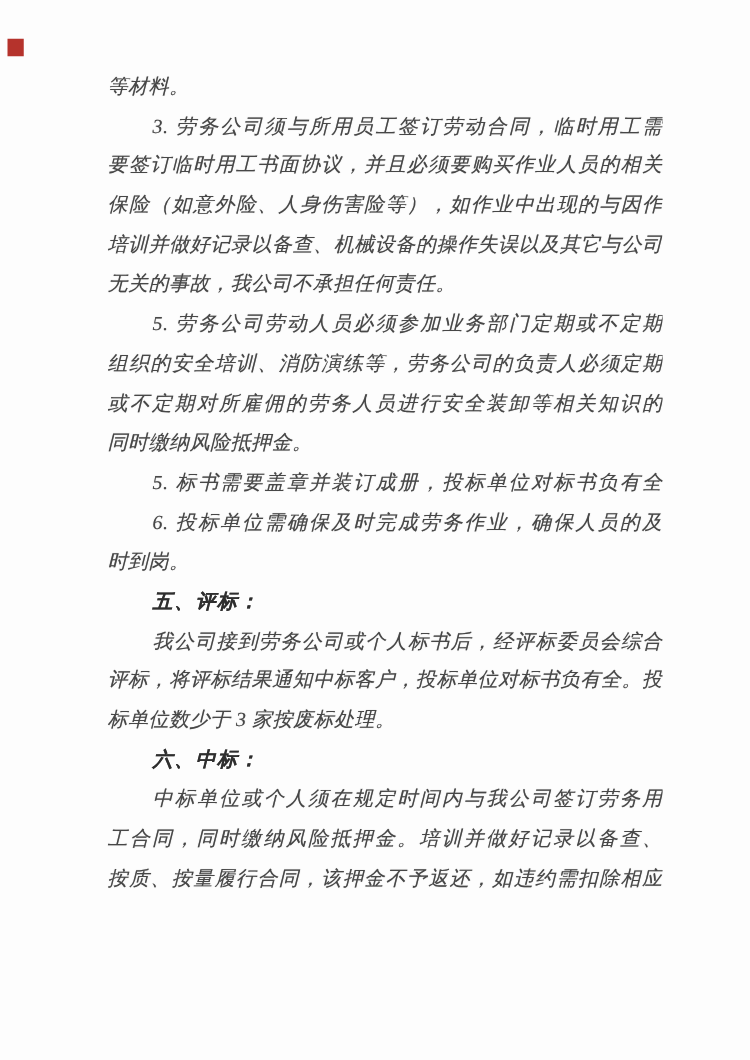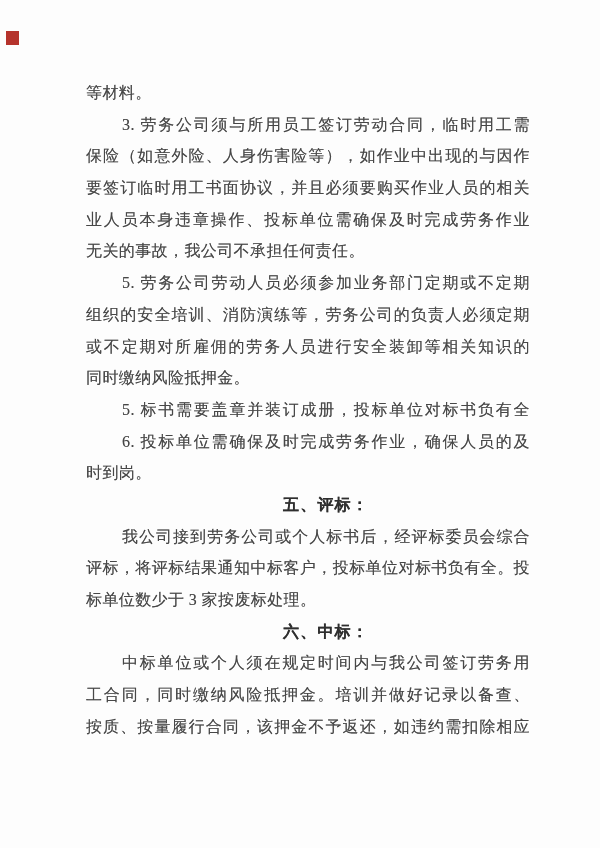--- a/index.html
+++ b/index.html
@@ -20,59 +20,59 @@
   .red-mark {
     position: absolute;
     left: 6px;
     top: 31px;
     width: 13px;
     height: 14px;
   }
   .text-block {
     position: absolute;
     left: 86px;
-    top: 77px;
+    top: 54px;
     width: 444px;
+    font-style: italic;
   }
   .line {
     font-size: 16px;
     line-height: 31.7px;
     height: 31.7px;
     color: #474747;
     letter-spacing: 0.4px;
     text-shadow: 0 0 0.6px rgba(70, 70, 70, 0.55);
     overflow: hidden;
   }
   .line.fill {
     text-align: justify;
     text-align-last: justify;
     text-justify: inter-character;
   }
   .line.indent {
     text-indent: 36px;
-    text-align: center;
   }
   .line.bold {
     font-weight: bold;
     color: #2e2e2e;
     letter-spacing: 1.2px;
     text-shadow: 0 0 0.5px rgba(40, 40, 40, 0.7);
   }
 </style>
 </head>
 <body>
 
 <div class="page" style="background: rgb(253, 253, 253);">
   <div class="red-mark" style="background: rgb(181, 51, 44);"></div>
   <div class="text-block">
       <div class="line">等材料。</div>
       <div class="line fill indent">3. 劳务公司须与所用员工签订劳动合同，临时用工需</div>
+      <div class="line fill">要签订临时用工书面协议，并且必须要购买作业人员的相关</div>
       <div class="line fill">保险（如意外险、人身伤害险等），如作业中出现的与因作</div>
-      <div class="line fill">要签订临时用工书面协议，并且必须要购买作业人员的相关</div>
-      <div class="line fill">业人员本身违章操作、投标单位需确保及时完成劳务作业</div>
+      <div class="line fill">培训并做好记录以备查、机械设备的操作失误以及其它与公司</div>
       <div class="line">无关的事故，我公司不承担任何责任。</div>
       <div class="line fill indent">5. 劳务公司劳动人员必须参加业务部门定期或不定期</div>
       <div class="line fill">组织的安全培训、消防演练等，劳务公司的负责人必须定期</div>
       <div class="line fill">或不定期对所雇佣的劳务人员进行安全装卸等相关知识的</div>
       <div class="line">同时缴纳风险抵押金。</div>
       <div class="line fill indent">5. 标书需要盖章并装订成册，投标单位对标书负有全</div>
       <div class="line fill indent">6. 投标单位需确保及时完成劳务作业，确保人员的及</div>
       <div class="line">时到岗。</div>
       <div class="line indent bold">五、评标：</div>
       <div class="line fill indent">我公司接到劳务公司或个人标书后，经评标委员会综合</div>

